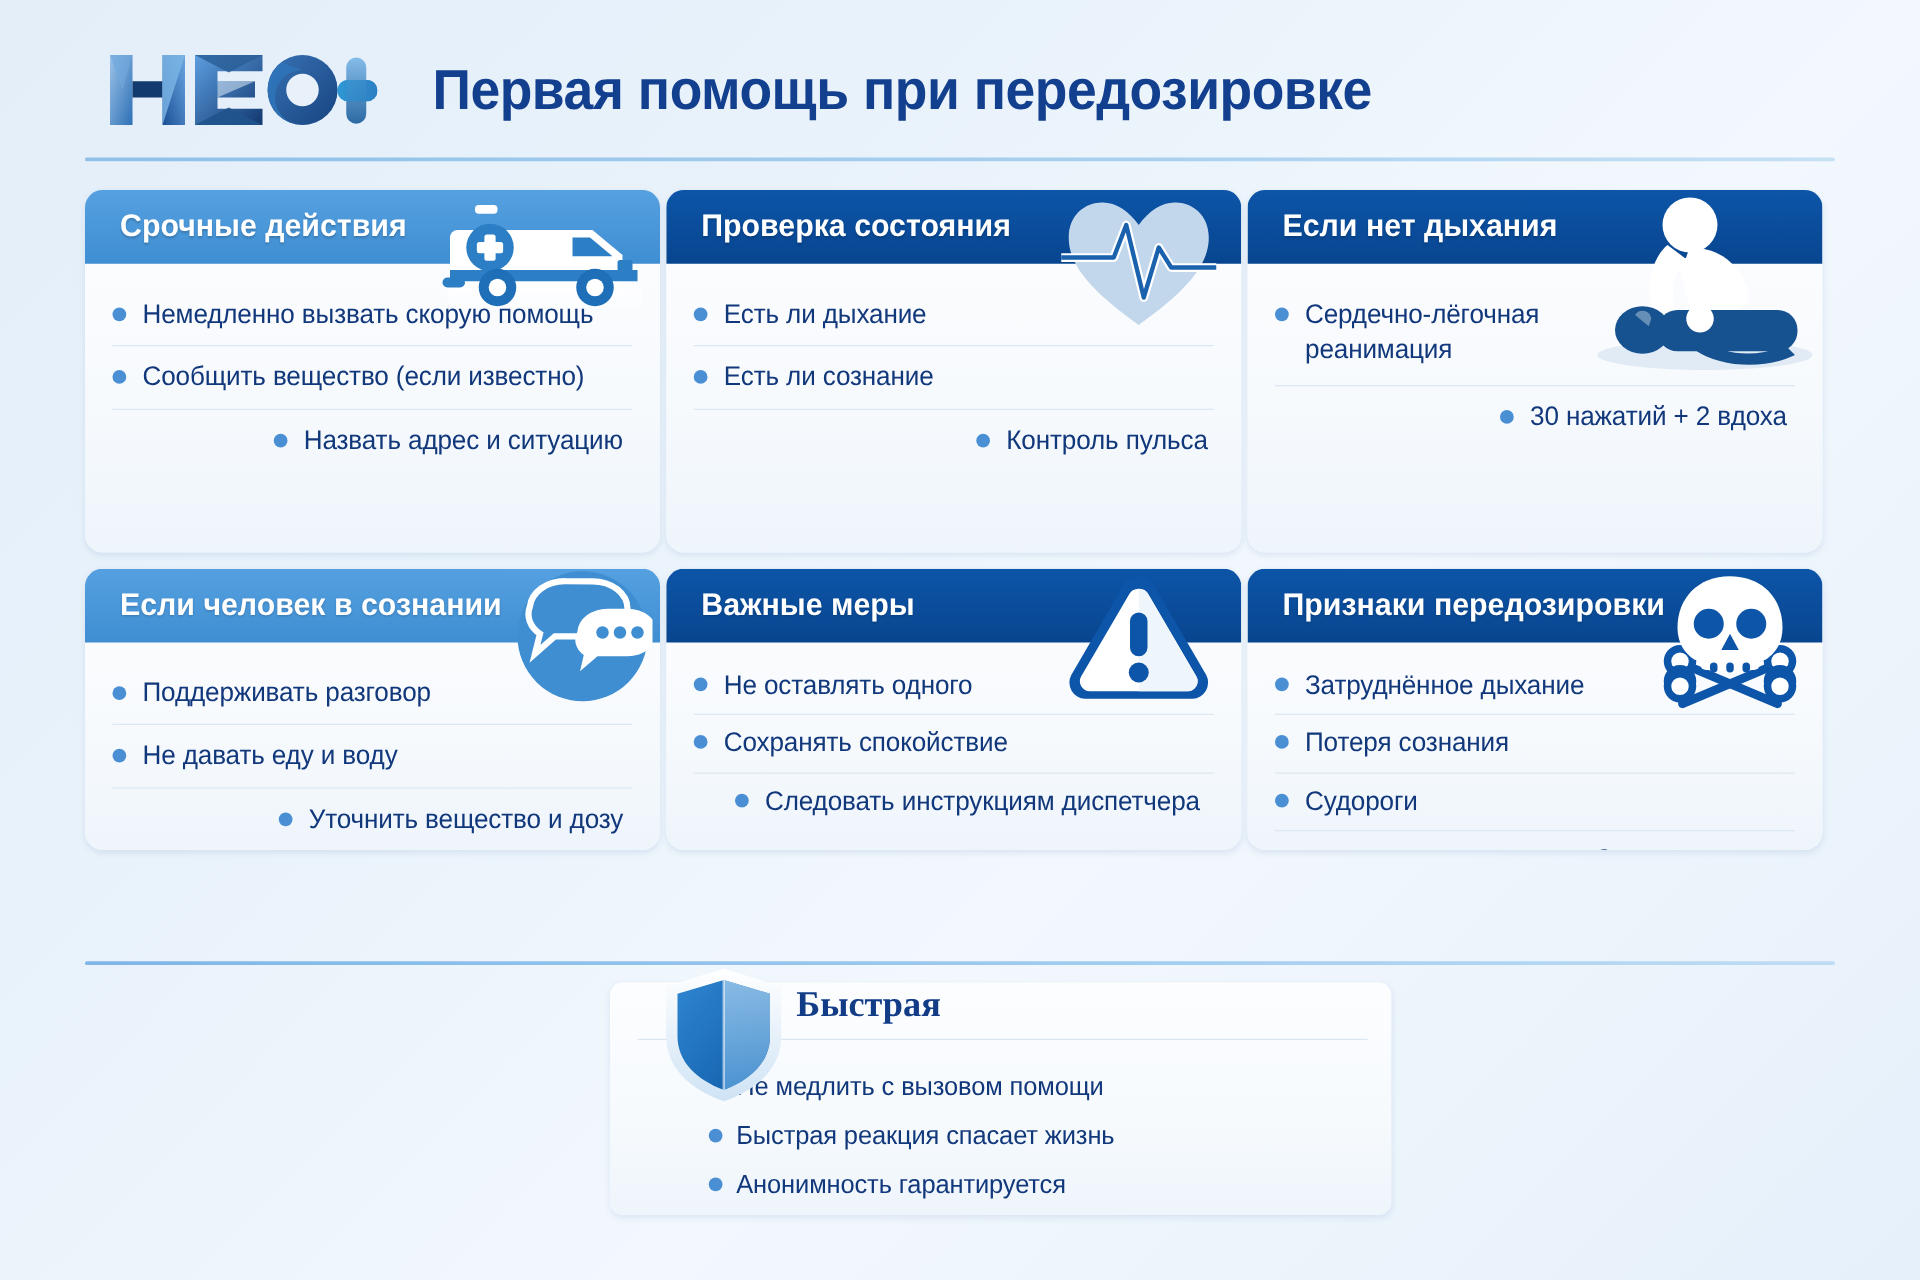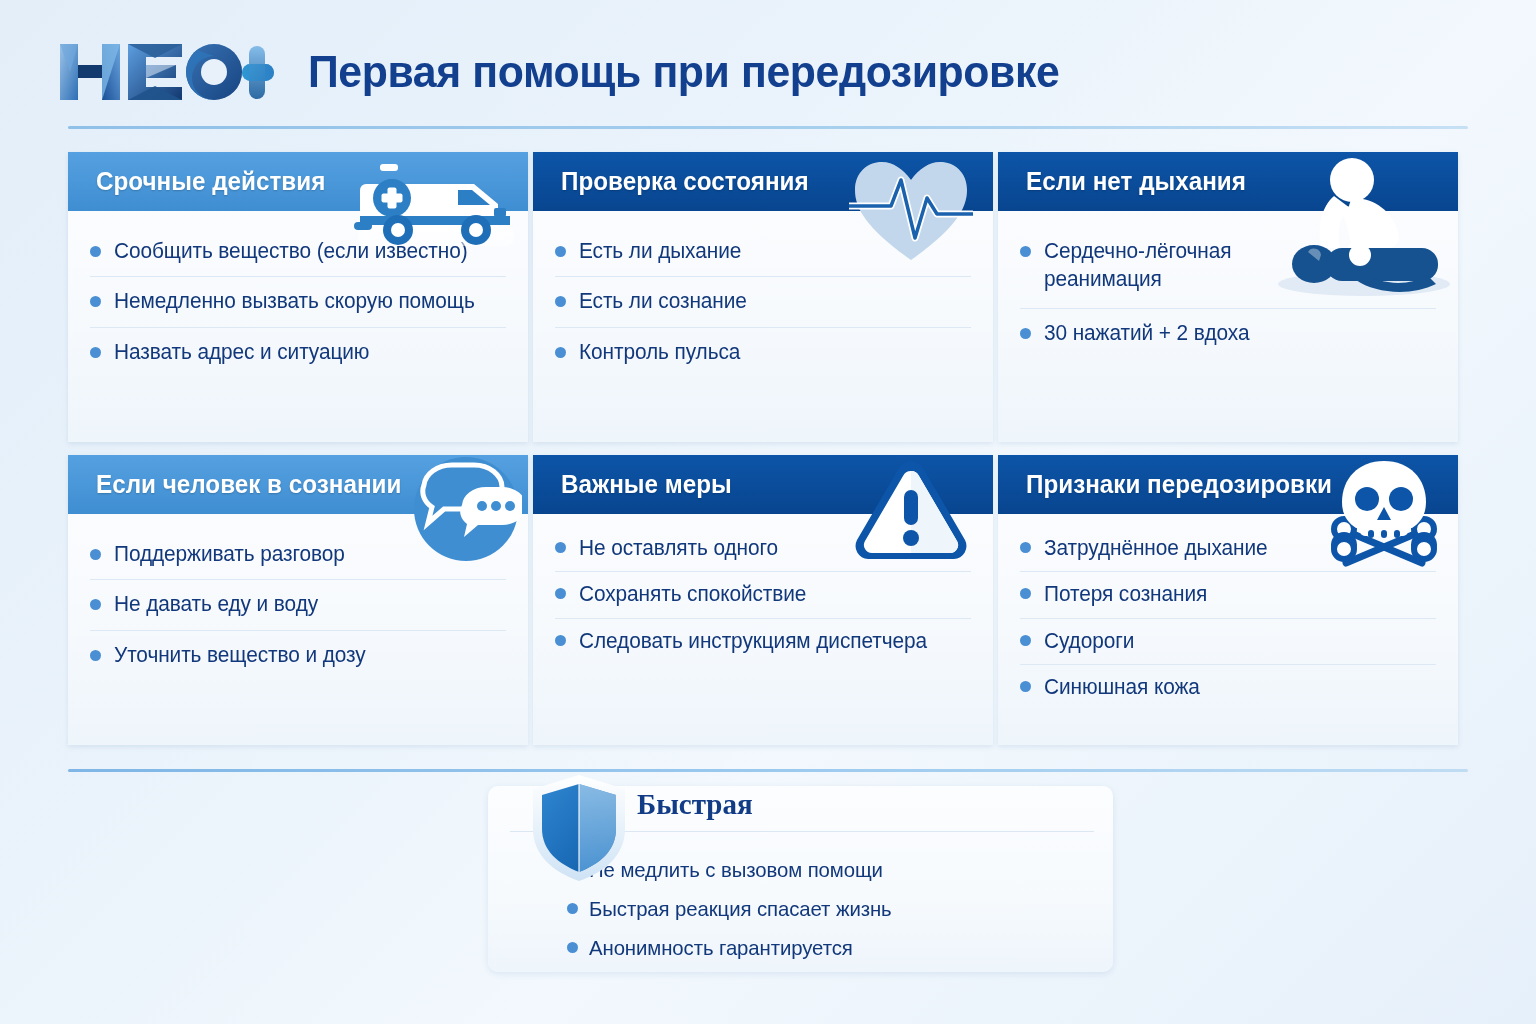--- a/index.html
+++ b/index.html
@@ -18,27 +18,27 @@
   }
 
   .page {
     position: absolute;
     inset: 0;
   }
 
   
   .header {
     position: absolute;
-    left: 56px;
+    left: 84px;
     top: 22px;
     width: 1400px;
     height: 100px;
     display: flex;
     align-items: center;
-    gap: 34px;
+    gap: 44px;
     text-align: center;
   }
 
   .logo {
     width: 218px;
     height: 68px;
     position: relative;
     flex: none;
   }
   .logo svg { display: block; width: 100%; height: 100%; }
@@ -70,27 +70,27 @@
     top: 152px;
     width: 1400px;
     display: grid;
     grid-template-columns: 460px 460px 460px;
     grid-column-gap: 5px;
     grid-row-gap: 13px;
   }
 
   .card {
     position: relative;
-    border-radius: 0;
+    border-radius: 14px;
     background: linear-gradient(180deg, #fdfdff 0%, #f7fafd 55%, #eef5fb 100%);
     box-shadow: 0 2px 5px rgba(60,110,170,0.13);
     overflow: hidden;
   }
   .card.r1 { height: 290px; }
-  .card.r2 { height: 290px; }
+  .card.r2 { height: 225px; }
 
   .card-head {
     position: relative;
     height: 59px;
     display: flex;
     align-items: center;
     padding: 0 18px 0 28px;
     overflow: visible;
   }
   .card-head.light {
@@ -122,21 +122,21 @@
     padding: 16px 22px 10px 22px;
   }
 
   .bullet-row {
     display: flex;
     align-items: flex-start;
     gap: 13px;
     padding: 10px 0 11px 0;
     border-bottom: 1px solid #dce8f4;
   }
-  .bullet-row:last-child { border-bottom: none; }
+  .bullet-row:last-child { border-bottom: none; justify-content: flex-end; }
 
   .bullet-row.tall { padding-bottom: 14px; }
 
   .dot {
     width: 11px;
     height: 11px;
     border-radius: 50%;
     background: #4a8fd4;
     flex: none;
     margin-top: 9px;
@@ -316,25 +316,25 @@
               <circle cx="46" cy="74" r="7" fill="#ffffff"></circle>
             <circle cx="124" cy="74" r="15" fill="#1f6fb8"></circle>
               <circle cx="124" cy="74" r="7" fill="#ffffff"></circle>
             <rect x="2" y="66" width="18" height="8" rx="4" fill="#2c7fc4"></rect>
           </svg>
         </span>
       </div>
       <div class="card-body">
         <div class="bullet-row">
           <span class="dot"></span>
+          <span class="bullet-text">Немедленно вызвать скорую помощь</span>
+        </div>
+        <div class="bullet-row">
+          <span class="dot"></span>
           <span class="bullet-text">Сообщить вещество (если известно)</span>
-        </div>
-        <div class="bullet-row">
-          <span class="dot"></span>
-          <span class="bullet-text">Немедленно вызвать скорую помощь</span>
         </div>
         <div class="bullet-row">
           <span class="dot"></span>
           <span class="bullet-text">Назвать адрес и ситуацию</span>
         </div>
       </div>
     </div>
 
     <div class="card r1">
       <div class="card-head dark">

